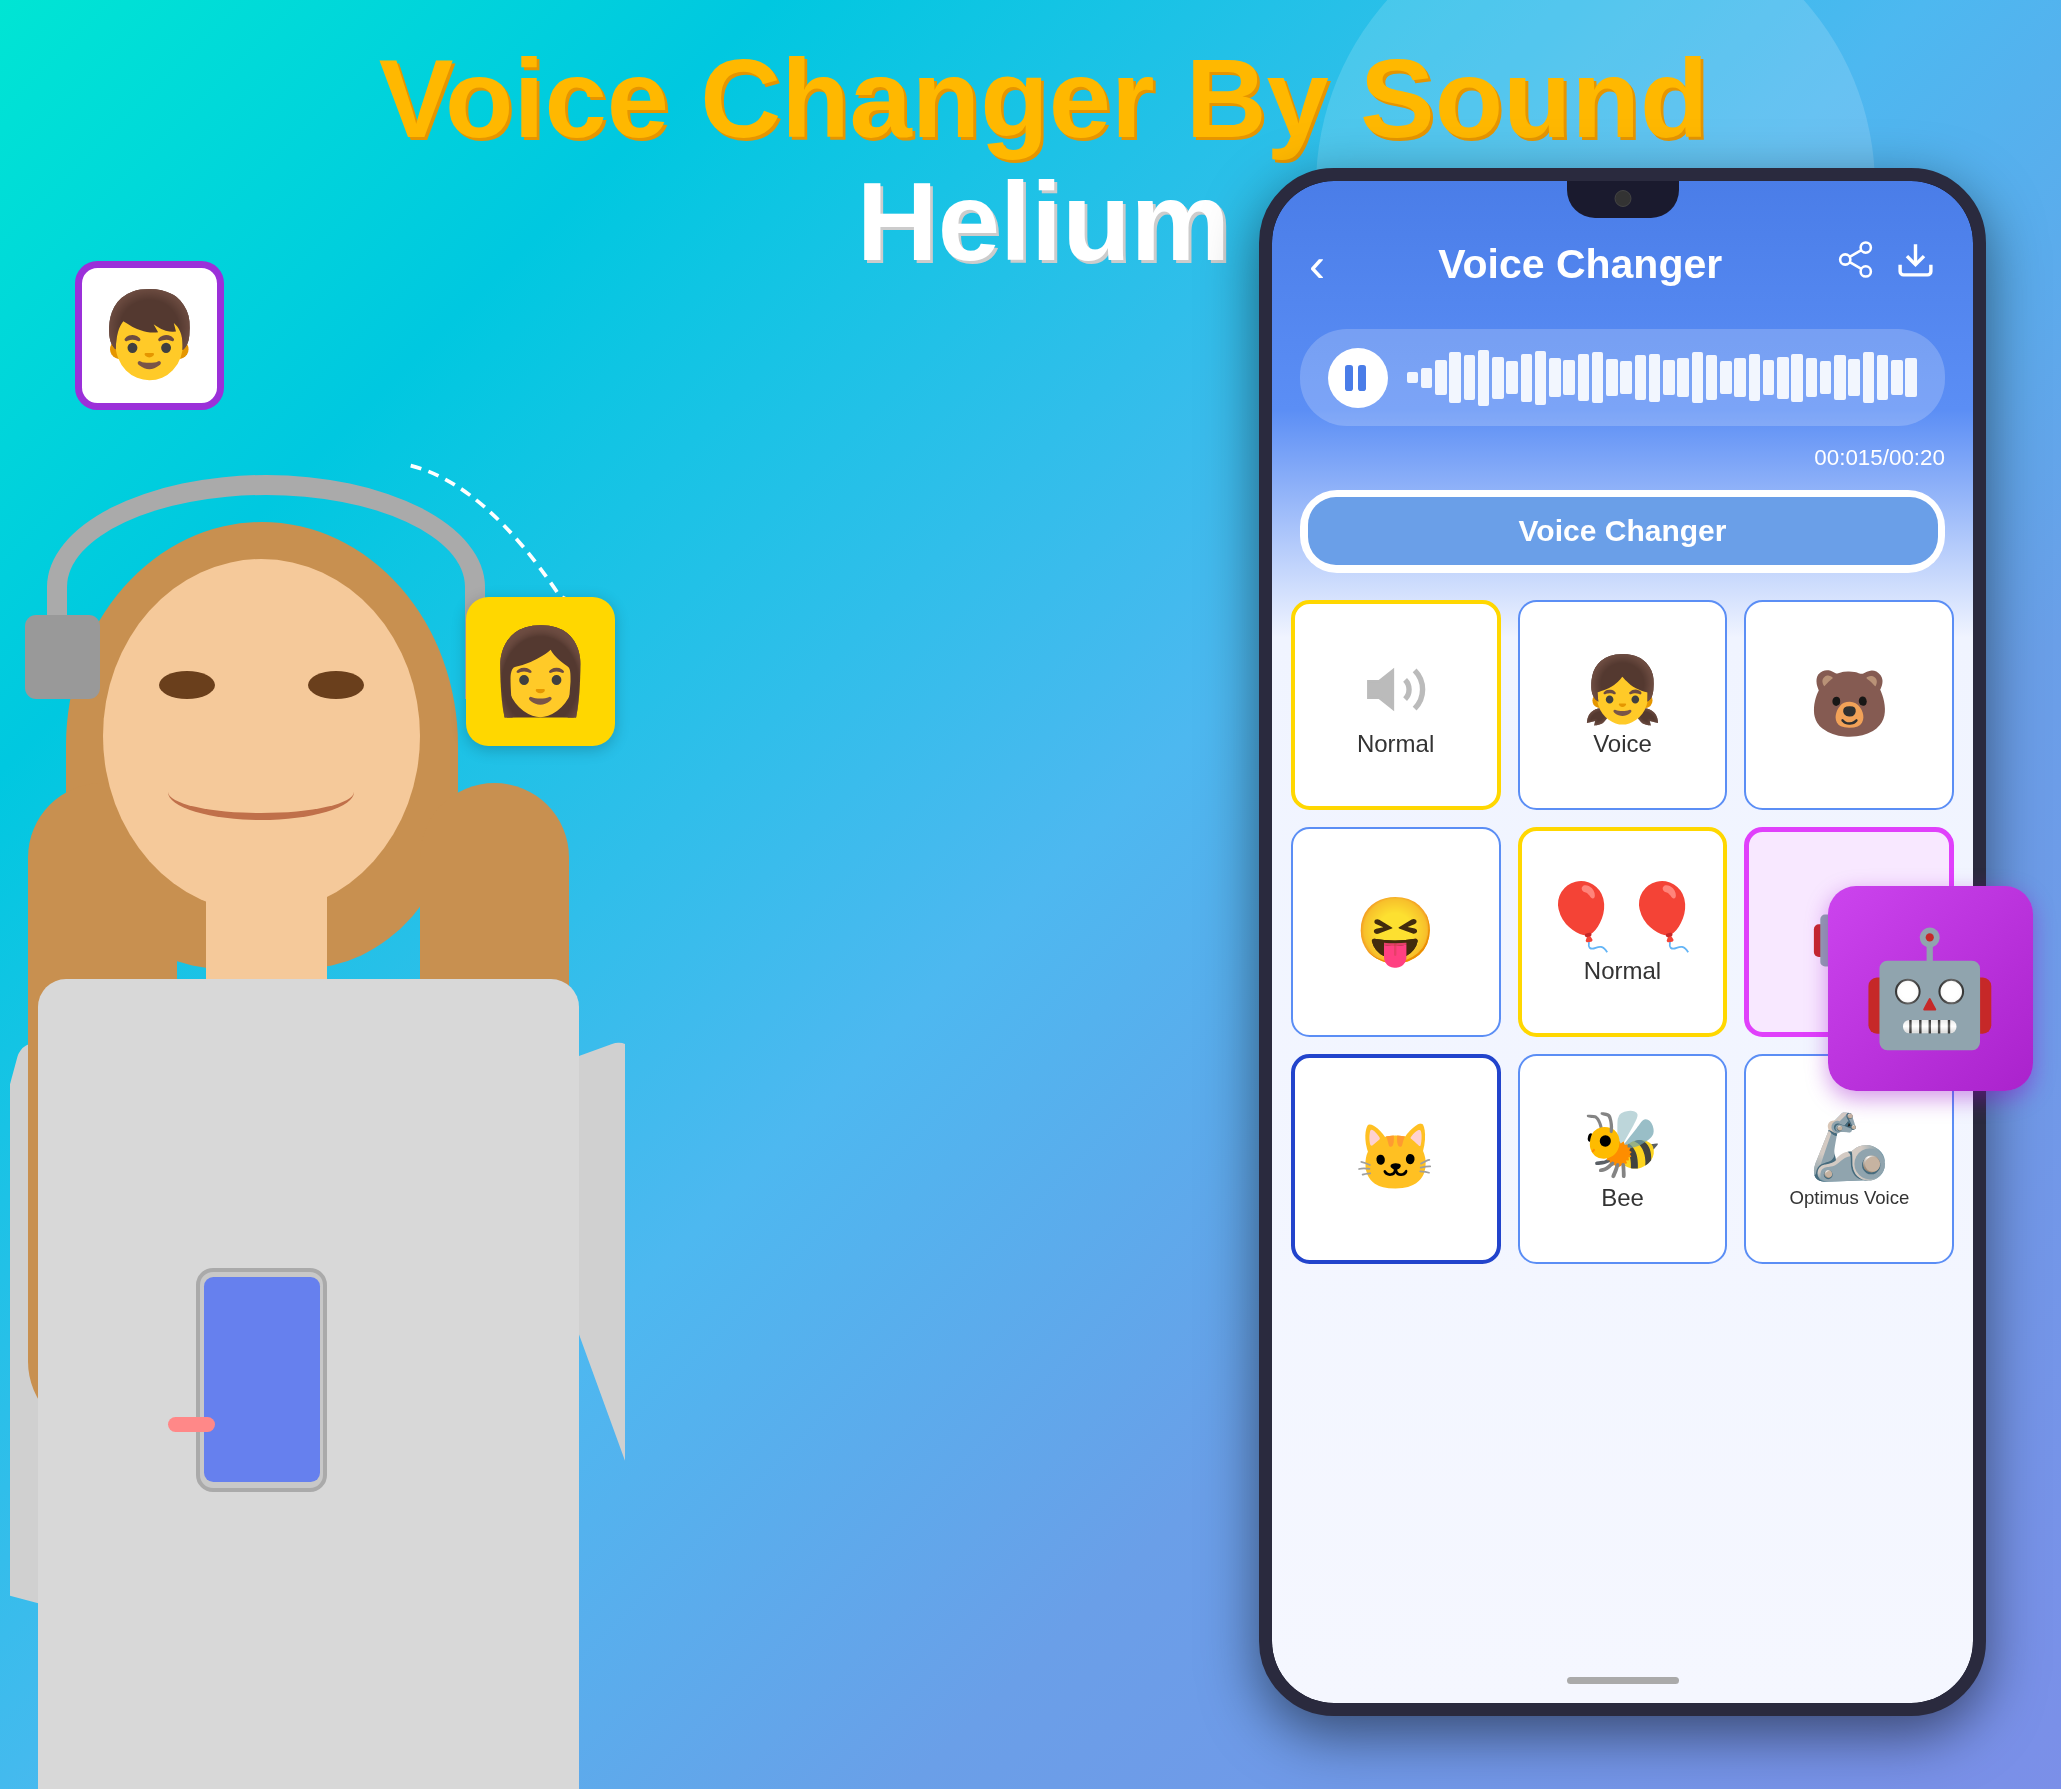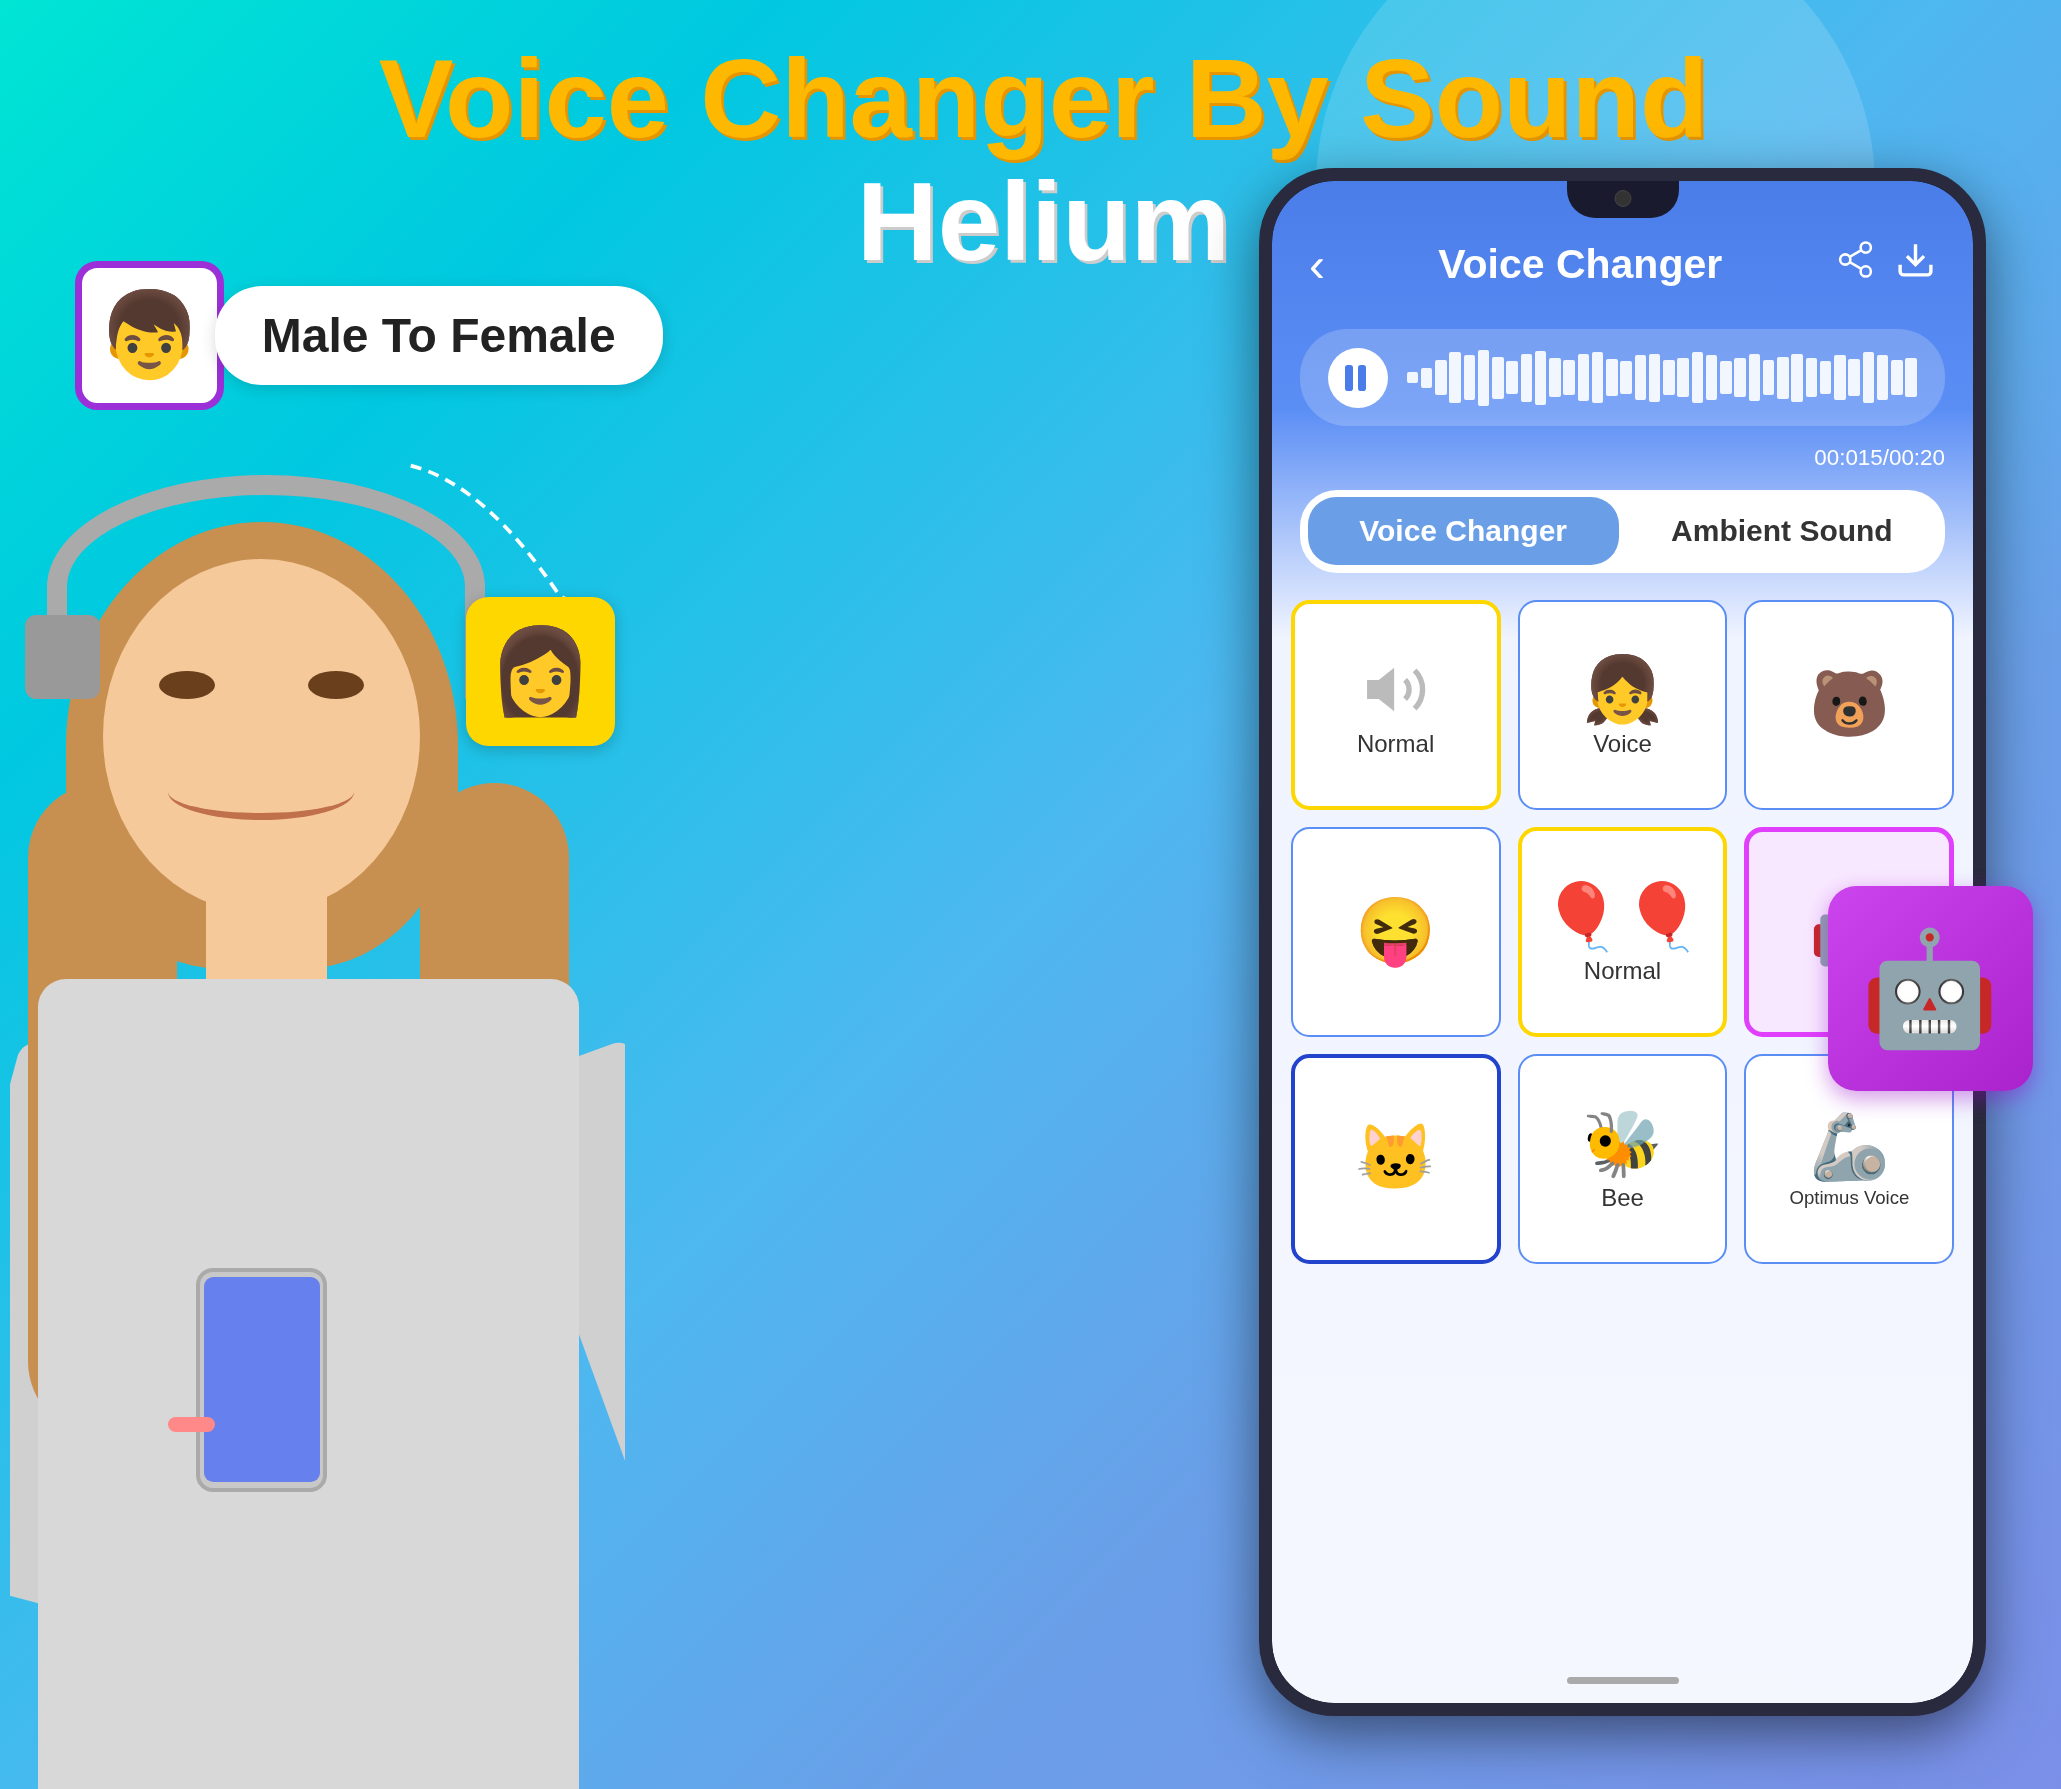--- a/index.html
+++ b/index.html
@@ -382,21 +382,20 @@
 
 <div class="title-area">
   <div class="title-line1">Voice Changer By Sound</div>
   <div class="title-line2">Helium</div>
 </div>
 
 <div class="left-badge">
   <div class="badge-icon">
     <span>👦</span>
   </div>
-  <div class="badge-label">Male To Female</div>
 </div>
 
 <div class="arrow-area">
   <svg class="arrow-svg" viewBox="0 0 280 220" fill="none">
     <path d="M 20 20 Q 100 40 180 160 L 220 180" stroke="white" stroke-width="4" stroke-dasharray="12,8" fill="none"></path>
     <polygon points="220,170 230,195 208,188" fill="white"></polygon>
   </svg>
 </div>
 
 <div class="female-badge">
@@ -519,21 +518,20 @@
             <div class="wave-bar" style="height: 51px;"></div>
             <div class="wave-bar" style="height: 45px;"></div>
             <div class="wave-bar" style="height: 35px;"></div>
             <div class="wave-bar" style="height: 39px;"></div>
           </div>
       </div>
       <div class="time-display">00:015/00:20</div>
 
       <div class="tab-section">
         <div class="tab-active">Voice Changer</div>
-        <div class="tab-inactive">Ambient Sound</div>
       </div>
 
       <div class="voice-grid">
 
         <div class="voice-cell yellow-border">
           <svg class="speaker-icon-svg" viewBox="0 0 24 24" fill="none">
             <polygon points="11,5 6,9 2,9 2,15 6,15 11,19" fill="#bbb" stroke="#bbb"></polygon>
             <path d="M15.54 8.46a5 5 0 0 1 0 7.07" stroke="#bbb" stroke-width="2" fill="none"></path>
             <path d="M19.07 4.93a10 10 0 0 1 0 14.14" stroke="#bbb" stroke-width="2" fill="none"></path>
           </svg>

